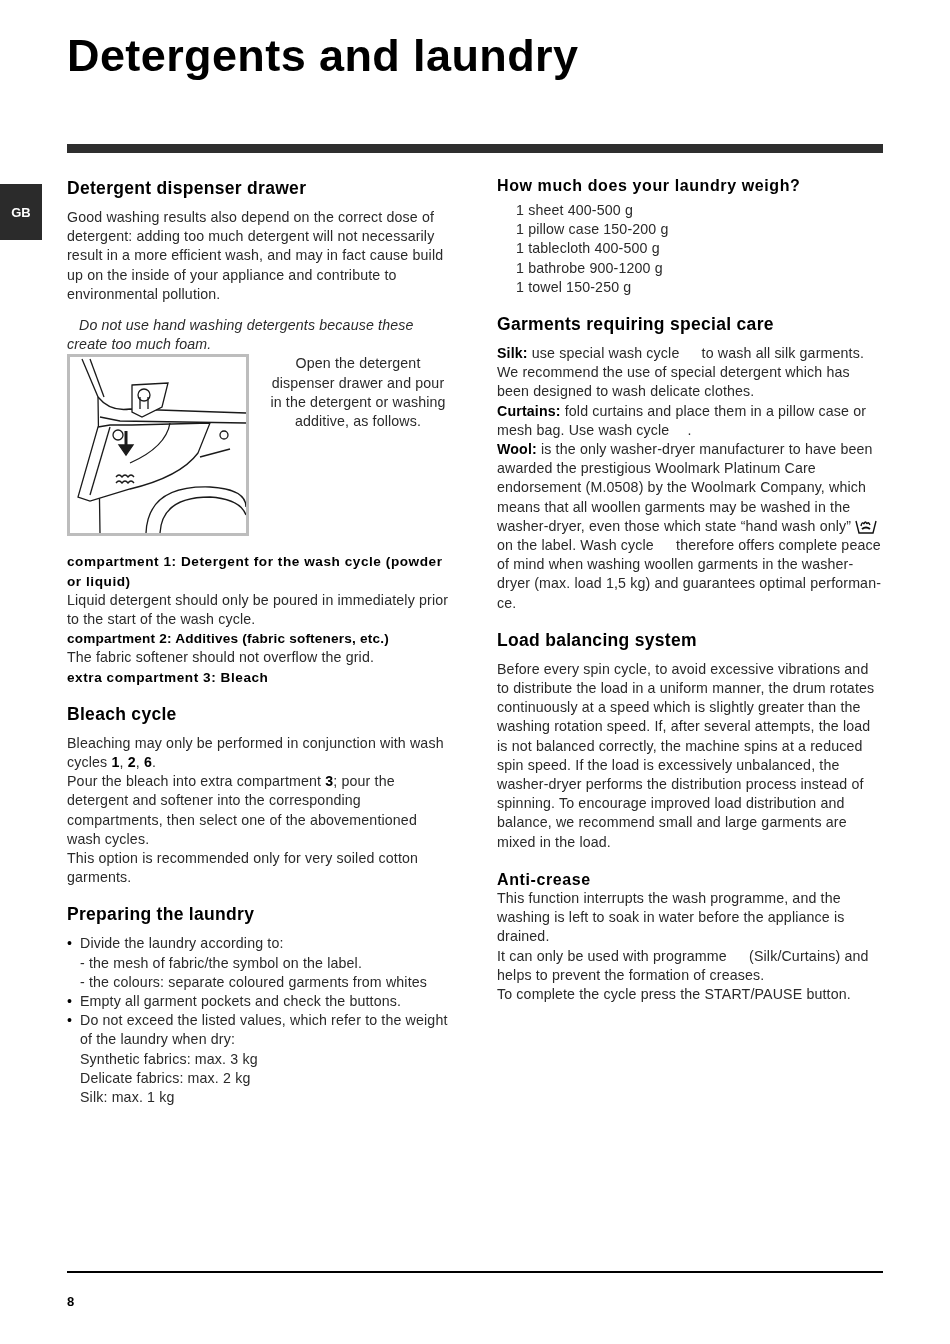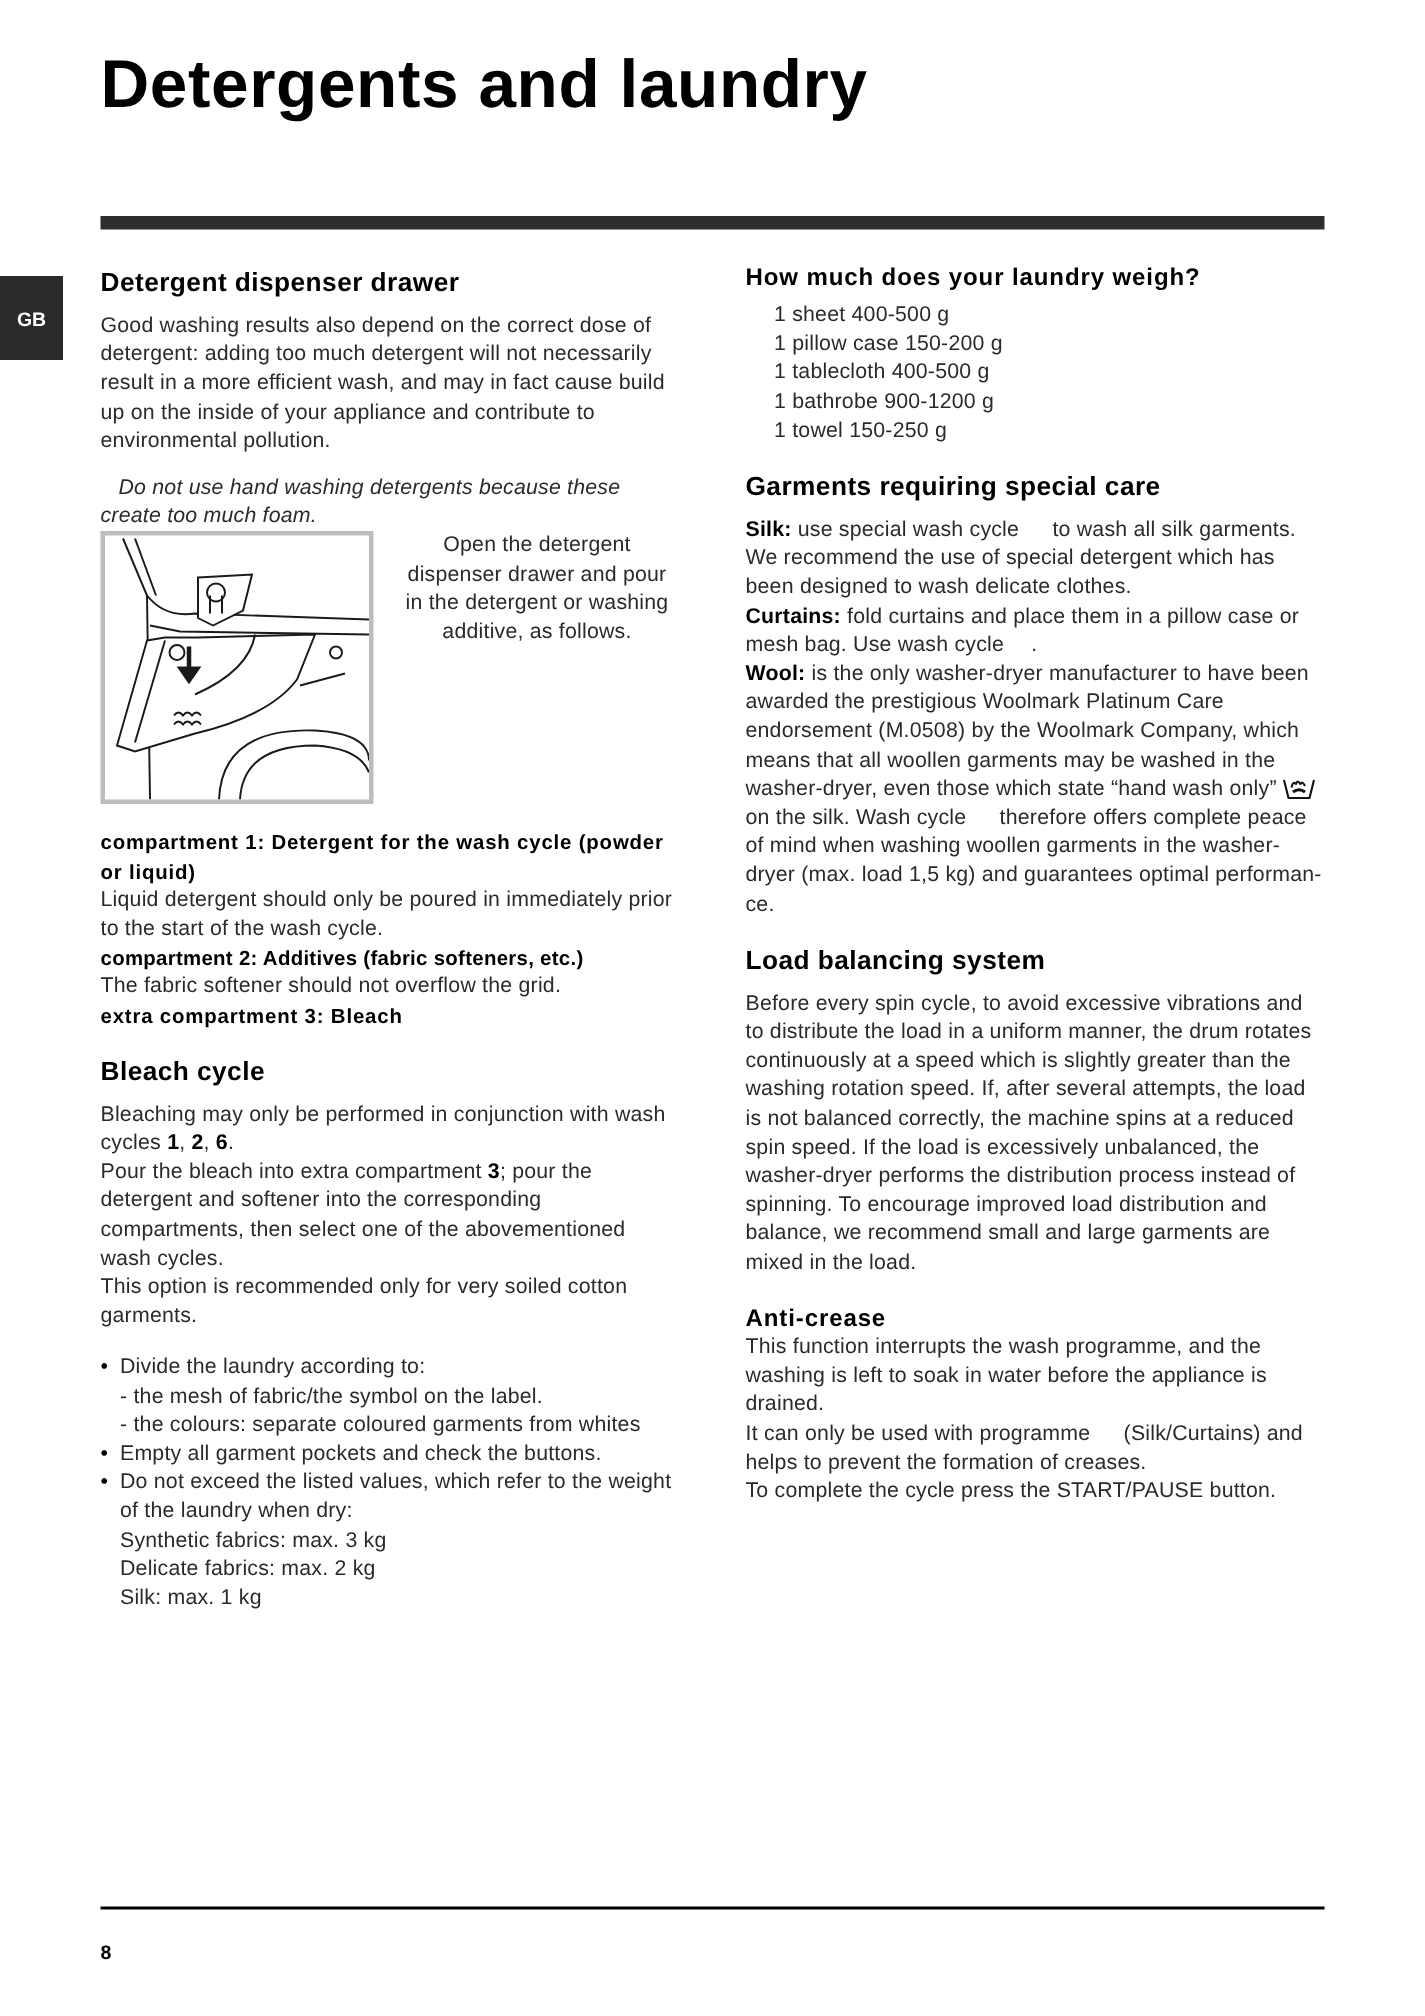--- a/index.html
+++ b/index.html
@@ -125,20 +125,21 @@
   <section>
     <h2>Bleach cycle</h2>
     <p><span>Bleaching may only be performed in conjunction with wash cycles </span><b class="k">1</b><span>, </span><b class="k">2</b><span>, </span><b class="k">6</b><span>.</span></p>
     <p><span>Pour the bleach into extra compartment </span><b class="k">3</b><span>; pour the detergent and softener into the corresponding compartments, then select one of the abovementioned wash cycles.</span></p>
     <p>This option is recommended only for very soiled cotton garments.</p>
   </section>
 
   <div style="height:15px"></div>
 
   <section>
+    <h2>Preparing the laundry</h2>
     <ul class="bullets">
       <li>
         <span>Divide the laundry according to:</span>
         <div>- the mesh of fabric/the symbol on the label.</div>
         <div>- the colours: separate coloured garments from whites</div>
       </li>
       <li><span>Empty all garment pockets and check the buttons.</span></li>
       <li>
         <span>Do not exceed the listed values, which refer to the weight of the laundry when dry:</span>
         <div>Synthetic fabrics: max. 3 kg</div>
@@ -165,21 +166,21 @@
   <div style="height:15px"></div>
 
   <section>
     <h2>Garments requiring special care</h2>
     <p><b class="k">Silk:</b><span> use special wash cycle </span><span class="spacer-icon"></span><span> to wash all silk garments. We recommend the use of special detergent which has been designed to wash delicate clothes.</span></p>
     <p><b class="k">Curtains:</b><span> fold curtains and place them in a pillow case or mesh bag. Use wash cycle </span><span class="spacer-icon"></span><span>.</span></p>
     <p><b class="k">Wool:</b><span> is the only washer-dryer manufacturer to have been awarded the prestigious Woolmark Platinum Care endorsement (M.0508) by the Woolmark Company, which means that all woollen garments may be washed in the washer-dryer, even those which state “hand wash only” </span><span class="handwash"><svg width="22" height="16" viewBox="0 0 22 16" fill="none" stroke="#111" stroke-width="1.4">
             <path d="M1 3 L4 15 L18 15 L21 3"></path>
             <path d="M6 8 Q7 3 9 6 M9 6 Q10 2 12 6 M12 6 Q13 3 15 7"></path>
             <path d="M7 11 Q11 8 15 11" stroke-width="2"></path>
-          </svg></span><span> on the silk. Wash cycle </span><span class="spacer-icon"></span><span> therefore offers complete peace of mind when washing woollen garments in the washer-dryer (max. load 1,5 kg) and guarantees optimal performan-ce.</span></p>
+          </svg></span><span> on the label. Wash cycle </span><span class="spacer-icon"></span><span> therefore offers complete peace of mind when washing woollen garments in the washer-dryer (max. load 1,5 kg) and guarantees optimal performan-ce.</span></p>
   </section>
 
   <div style="height:15px"></div>
 
   <section>
     <h2>Load balancing system</h2>
     <p>Before every spin cycle, to avoid excessive vibrations and to distribute the load in a uniform manner, the drum rotates continuously at a speed which is slightly greater than the washing rotation speed. If, after several attempts, the load is not balanced correctly, the machine spins at a reduced spin speed. If the load is excessively unbalanced, the washer-dryer performs the distribution process instead of spinning. To encourage improved load distribution and balance, we recommend small and large garments are mixed in the load.</p>
   </section>
 
   <div style="height:18px"></div>

